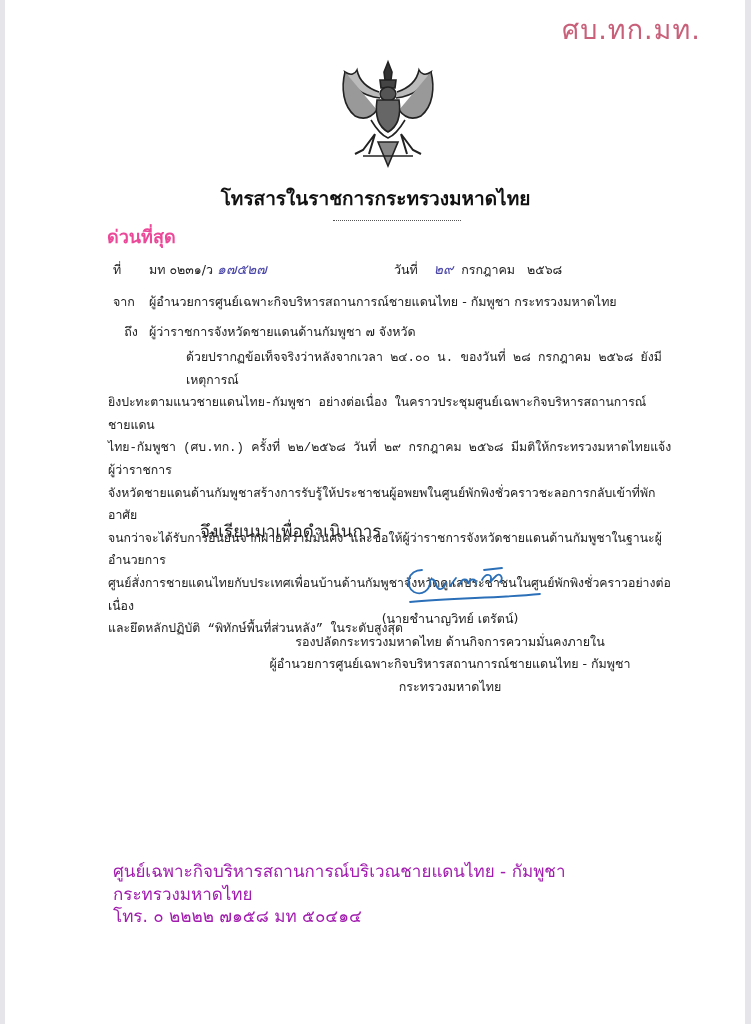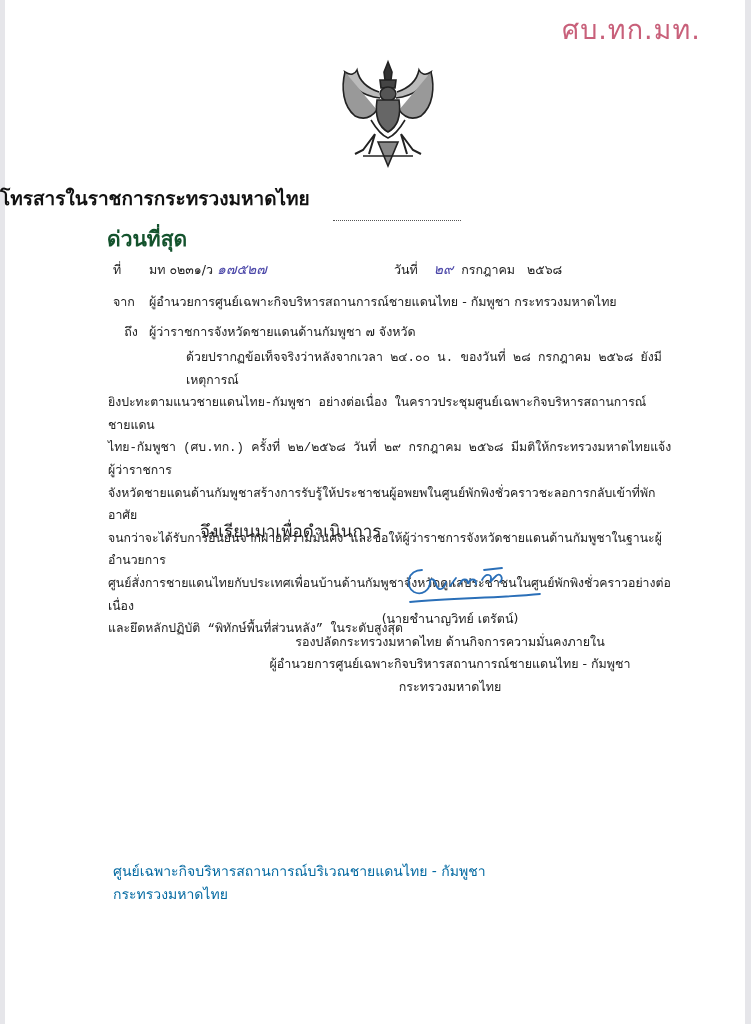--- a/index.html
+++ b/index.html
@@ -15,30 +15,30 @@
   .page { position: absolute; left: 5px; top: 0; width: 740px; height: 1024px; background: #fff; }
 
   .stamp {
     position: absolute; left: 562px; top: 8px;
     font-size: 27px; color: #c8607a; letter-spacing: 1px;
     font-family: "DejaVu Sans", sans-serif;
   }
   .garuda { position: absolute; left: 333px; top: 58px; width: 110px; height: 112px; }
 
   .title {
-    position: absolute; left: 0; top: 183px; width: 751px; 
+    position: absolute; left: 0; top: 183px; width: 751px; text-align: center;
     font-size: 19px; font-weight: bold; color: #111;
   }
   .title-dots {
     position: absolute; left: 333px; top: 220px; width: 128px;
     border-top: 1.5px dotted #555;
   }
   .urgent {
     position: absolute; left: 107px; top: 222px;
-    font-size: 21px; font-weight: bold; color: #14532d;
+    font-size: 18px; font-weight: bold; color: #ec4899;
   }
   .field { position: absolute; font-size: 12.5px; color: #222; white-space: nowrap; }
   .hand { color: #4a46a8; font-style: italic; font-size: 14px; }
 
   .ref-row { left: 113px; top: 258px; }
   .date-row { left: 394px; top: 258px; }
   .from-row { left: 113px; top: 292px; }
   .to-row { left: 113px; top: 322px; text-align: center; }
   .label { display: inline-block; width: 36px; }
 
@@ -52,21 +52,21 @@
 
   .signature { position: absolute; left: 400px; top: 560px; width: 150px; height: 50px; }
   .sig-block {
     position: absolute; left: 200px; top: 608px; width: 500px; text-align: center;
     font-size: 12.5px; line-height: 22.5px; color: #222;
   }
   .sig-block div { white-space: nowrap; }
 
   .footer {
     position: absolute; left: 113px; top: 860px;
-    font-size: 14px; line-height: 22.5px; color: #0369a1;
+    font-size: 17px; line-height: 22.5px; color: #a21caf;
   }
 </style>
 </head>
 <body>
 
 <div class="edge-left"></div>
 <div class="edge-right"></div>
 
 <div class="page"></div>
 
@@ -147,13 +147,14 @@
 <div class="sig-block">
   <div>(นายชำนาญวิทย์ เตรัตน์)</div>
   <div>รองปลัดกระทรวงมหาดไทย ด้านกิจการความมั่นคงภายใน</div>
   <div>ผู้อำนวยการศูนย์เฉพาะกิจบริหารสถานการณ์ชายแดนไทย - กัมพูชา</div>
   <div>กระทรวงมหาดไทย</div>
 </div>
 
 <div class="footer">
   <div>ศูนย์เฉพาะกิจบริหารสถานการณ์บริเวณชายแดนไทย - กัมพูชา</div>
   <div>กระทรวงมหาดไทย</div>
+  <div>โทร. ๐ ๒๒๒๒ ๗๑๕๘  มท ๕๐๔๑๔</div>
 </div>
 
 </body></html>

